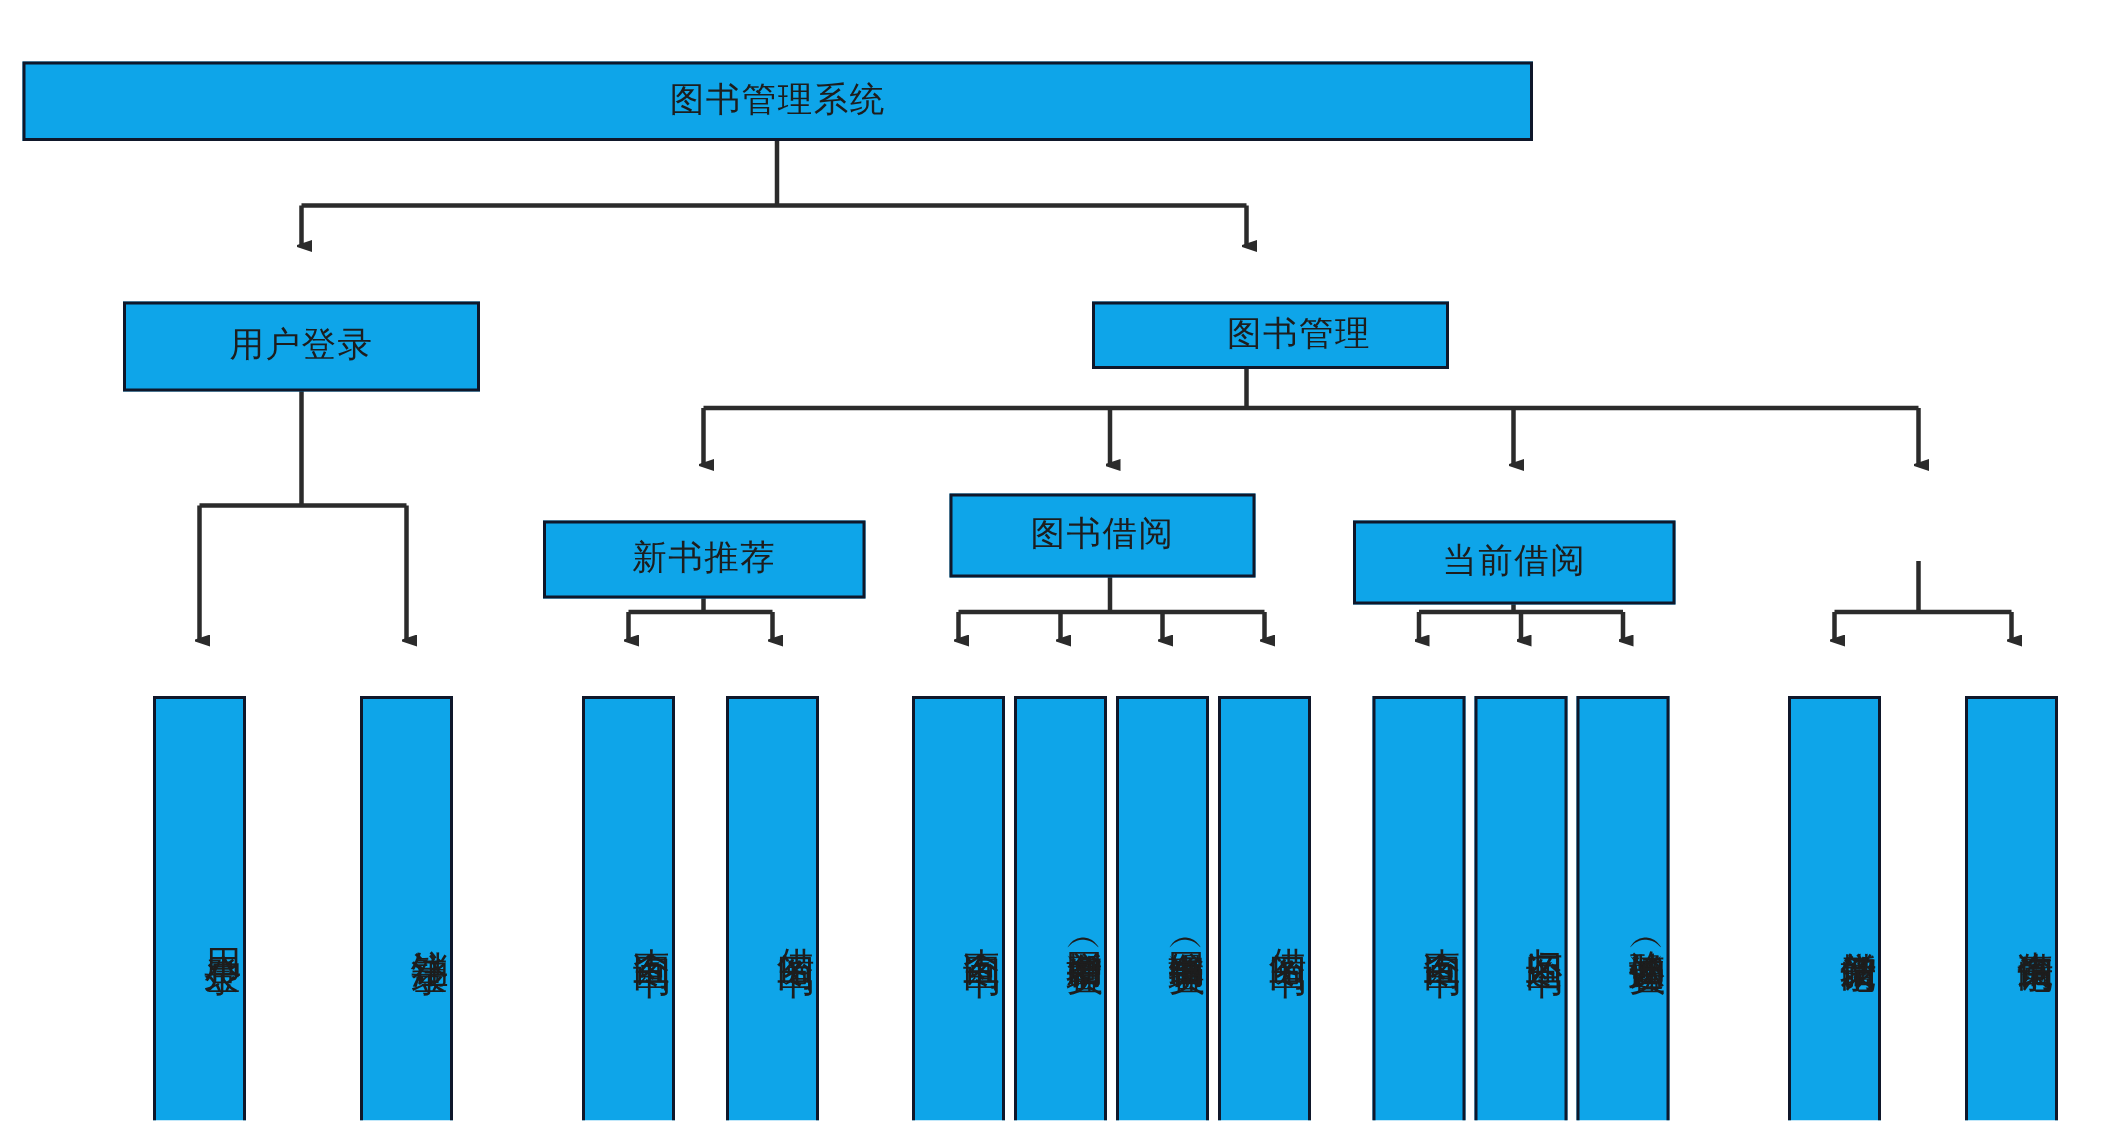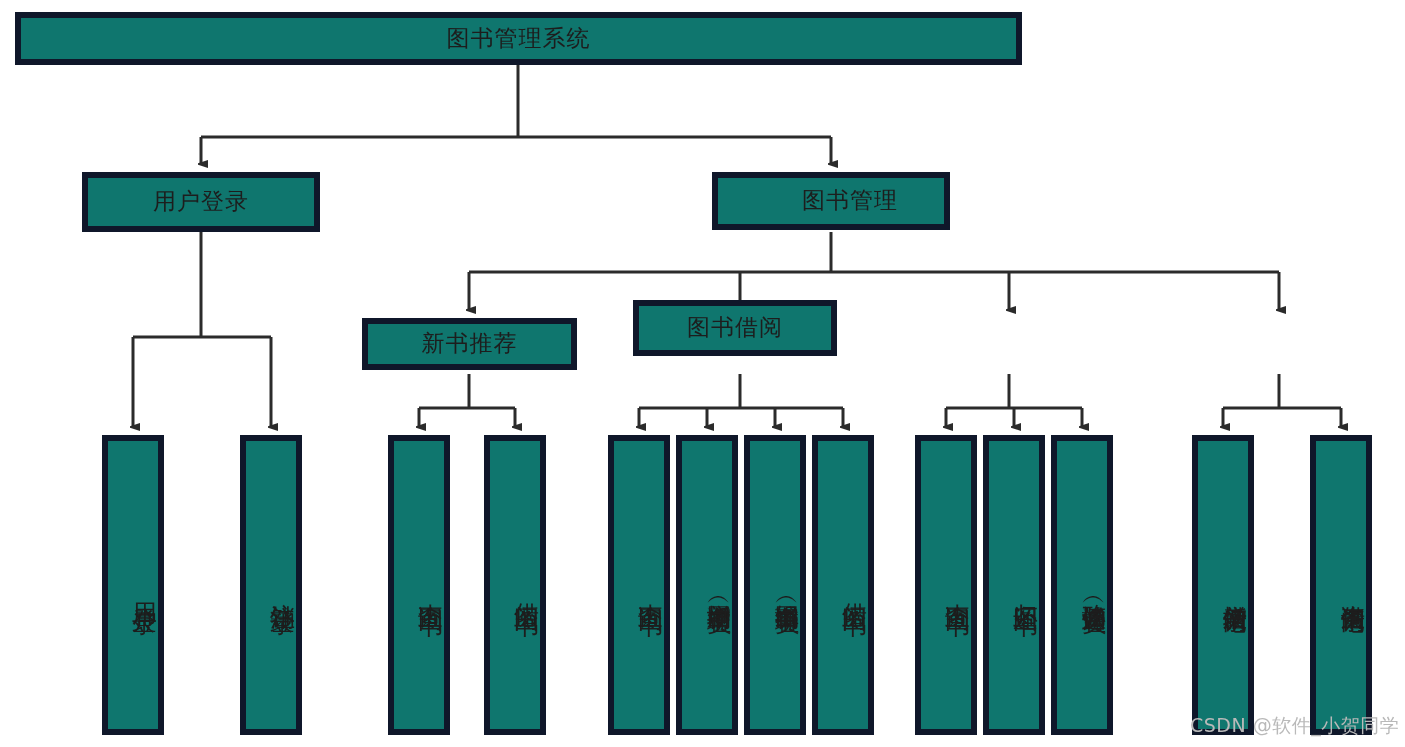--- a/index.html
+++ b/index.html
@@ -22,26 +22,27 @@
     position: absolute;
     left: 0;
     top: 0;
     width: 1405px;
     height: 747px;
     pointer-events: none;
   }
   .node {
     position: absolute;
     box-sizing: border-box;
-    border: 6px solid #0f172a;
-    background: #0f766e;
+    border: 2px solid #0f172a;
+    background: #0ea5e9;
     display: flex;
     align-items: center;
     justify-content: center;
     color: #1d1d1d;
+    margin-top: 29px;
   }
   .node.horiz {
     font-size: 23px;
     letter-spacing: 1px;
     line-height: 1.1;
   }
   .node.vert {
     writing-mode: vertical-rl;
     text-orientation: upright;
     font-size: 25px;
@@ -114,38 +115,38 @@
       <path d="M1279,374 L1279,408"></path>
       <path d="M1223,408 L1341,408"></path>
       <path d="M1223,408 L1223,427" marker-end="url(#arrow)"></path>
       <path d="M1341,408 L1341,427" marker-end="url(#arrow)"></path>
     </g>
   </svg>
 
   <div class="node horiz" style="left:15px; top:12px; width:1007px; height:53px;">图书管理系统</div>
 
   <div class="node horiz" style="left:82px; top:172px; width:238px; height:60px;">用户登录</div>
-  <div class="node horiz" style="left:712px; top:172px; width:238px; height:58px;padding-left:38px;">图书管理</div>
+  <div class="node horiz" style="left:728px; top:172px; width:238px; height:45px;padding-left:38px;">图书管理</div>
 
   <div class="node horiz" style="left:362px; top:318px; width:215px; height:52px;">新书推荐</div>
   <div class="node horiz" style="left:633px; top:300px; width:204px; height:56px;">图书借阅</div>
+  <div class="node horiz" style="left:902px; top:318px; width:215px; height:56px;">当前借阅</div>
 
   <div class="node vert" style="left:102px; top:435px; width:62px; height:300px;">用户登录</div>
   <div class="node vert" style="left:240px; top:435px; width:62px; height:300px;">注销登录</div>
 
   <div class="node vert" style="left:388px; top:435px; width:62px; height:300px;">查询图书</div>
   <div class="node vert" style="left:484px; top:435px; width:62px; height:300px;">借阅图书</div>
 
   <div class="node vert" style="left:608px; top:435px; width:62px; height:300px;">查询图书</div>
   <div class="node vert tall-text" style="left:676px; top:435px; width:62px; height:300px;">新增图书（管理员）</div>
   <div class="node vert tall-text" style="left:744px; top:435px; width:62px; height:300px;">编辑图书（管理员）</div>
   <div class="node vert" style="left:812px; top:435px; width:62px; height:300px;">借阅图书</div>
 
   <div class="node vert" style="left:915px; top:435px; width:62px; height:300px;">查询图书</div>
   <div class="node vert" style="left:983px; top:435px; width:62px; height:300px;">归还图书</div>
   <div class="node vert tall-text" style="left:1051px; top:435px; width:62px; height:300px;">确认归还（管理员）</div>
 
   <div class="node vert tall-text" style="left:1192px; top:435px; width:62px; height:300px;">新增借阅记录</div>
   <div class="node vert tall-text" style="left:1310px; top:435px; width:62px; height:300px;">查询借阅记录</div>
 
-  <div class="watermark" style="left:1190px; top:713px;">CSDN @软件_小贺同学</div>
 
 </div>
 
 </body></html>

